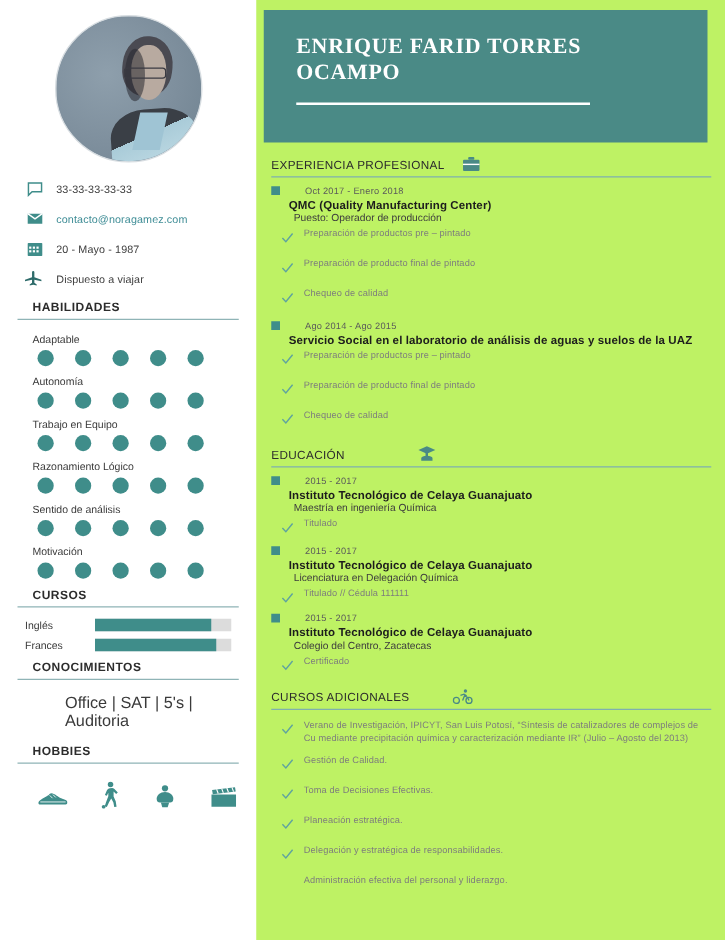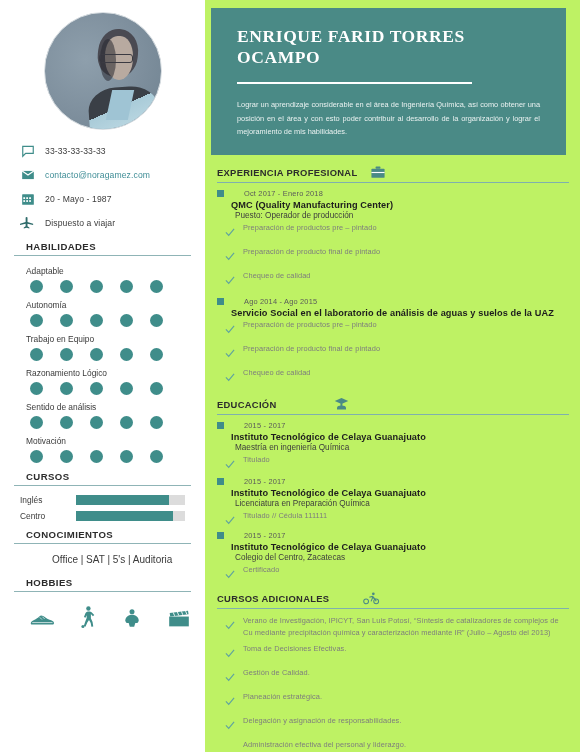--- a/index.html
+++ b/index.html
@@ -94,21 +94,21 @@
   .dots { display:flex; gap: 17px; margin: 0 0 7px 16px; }
   .dot { width: 13px; height: 13px; border-radius: 50%; background: #3f8d8a; }
 
   .lang-block { margin-top: 9px; }
   .lang-row { display:flex; align-items:flex-start; margin: 0 0 6px 6px; }
   .lang-label { font-size: 8.4px; color:#3a3a3a; width: 56px; }
   .bar { flex:1; height: 10px; background:#dcdcdc; margin-right: 6px; }
   .bar > i { display:block; height:100%; background:#3f8d8a; }
 
   .know-text {
-    font-size: 10px; color:#3a3a3a; margin: 10px 0 0 10px; padding-left: 28px;
+    font-size: 13px; color:#3a3a3a; margin: 10px 0 0 10px; padding-left: 28px;
   }
 
   .hobby-row { display:flex; gap: 26px; margin: 14px 0 0 16px; align-items:flex-end; }
 
   
   .main {
     width: 375px; height: 752px;
     background:#bef264;
     padding: 8px 10px 0 6px;
     position: relative;
@@ -135,21 +135,21 @@
   }
 
   .msec-head {
     display:flex; align-items:center;
     margin: 11px 0 0 6px;
     padding-bottom: 3px;
     border-bottom: 1.3px solid #7fb0ae;
     width: 352px;
   }
   .msec-head .t {
-    font-size: 9.4px; font-weight:bold; color:#2c2c2c; letter-spacing:.3px;text-align:right;
+    font-size: 9.4px; font-weight:normal; color:#2c2c2c; letter-spacing:.3px;text-align:right;
   }
   .msec-head .hicon { margin-left: 14px; display:flex; align-items:center; }
 
   .entry { margin: 6px 0 0 6px; }
   .date-row { display:flex; align-items:center; gap:20px; margin-bottom: 2px; }
   .sq { width: 7px; height: 7px; background:#3f8d8a; }
   .date-txt { font-size: 7.4px; color:#5a5a5a; letter-spacing:.2px; }
   .org {
     font-size: 9.2px; font-weight:bold; color:#1d1d1d;
     margin: 1px 0 1px 14px; letter-spacing:.1px;
@@ -309,21 +309,21 @@
     <div class="sec-head">CURSOS</div>
 
     <div class="lang-block">
       <div class="lang-row">
         <span class="lang-label">Inglés</span>
         <span class="bar">
             <i style="width:85%"></i>
           </span>
       </div>
       <div class="lang-row">
-        <span class="lang-label">Centro</span>
+        <span class="lang-label">Frances</span>
         <span class="bar">
             <i style="width:89%"></i>
           </span>
       </div>
     </div>
 
     <div class="sec-head">CONOCIMIENTOS</div>
     <div class="know-text">Office | SAT | 5's | Auditoria</div>
 
     <div class="sec-head" style="margin-top:12px">HOBBIES</div>
@@ -359,21 +359,20 @@
       </span>
     </div>
 
   </aside>
 
   <main class="main">
 
     <section class="banner">
       <h1>ENRIQUE FARID TORRES OCAMPO</h1>
       <div class="rule"></div>
-      <p>Lograr un aprendizaje considerable en el área de Ingeniería Química, así como obtener una posición en el área y con esto poder contribuir al desarrollo de la organización y lograr el mejoramiento de mis habilidades.</p>
     </section>
 
     <div class="msec-head">
       <span class="t">EXPERIENCIA PROFESIONAL</span>
       <span class="hicon">
         <svg width="14" height="13" viewBox="0 0 20 18" fill="#4a8a86">
           <rect x="6.5" y="0.6" width="7" height="3" rx="1"></rect>
           <rect x="0.6" y="3.6" width="18.8" height="13" rx="1.2"></rect>
           <rect x="0.6" y="8.2" width="18.8" height="1.6" fill="#ffffff"></rect>
         </svg>
@@ -458,21 +457,21 @@
         <span class="btxt">Titulado</span>
       </div>
     </div>
 
     <div class="entry" style="margin-top:4px">
       <div class="date-row">
         <span class="sq"></span>
         <span class="date-txt">2015 - 2017</span>
       </div>
       <div class="org">Instituto Tecnológico de Celaya Guanajuato</div>
-      <div class="role">Licenciatura en Preparación Química</div>
+      <div class="role">Licenciatura en Delegación Química</div>
       <div class="bullet tight">
         <span class="chk"><svg width="10" height="9" viewBox="0 0 12 11" fill="none" stroke="#5fa39f" stroke-width="1.4">
               <path d="M1 5.4L4.4 9 11 1"></path>
             </svg></span>
         <span class="btxt">Titulado // Cédula 111111</span>
       </div>
     </div>
 
     <div class="entry" style="margin-top:1px">
       <div class="date-row">
@@ -505,39 +504,39 @@
       <div class="bullet">
         <span class="chk"><svg width="10" height="9" viewBox="0 0 12 11" fill="none" stroke="#5fa39f" stroke-width="1.4">
               <path d="M1 5.4L4.4 9 11 1"></path>
             </svg></span>
         <span class="btxt wide">Verano de Investigación, IPICYT, San Luis Potosí, “Síntesis de catalizadores de complejos de Cu mediante precipitación química y caracterización mediante IR”  (Julio – Agosto del 2013)</span>
       </div>
       <div class="bullet">
         <span class="chk"><svg width="10" height="9" viewBox="0 0 12 11" fill="none" stroke="#5fa39f" stroke-width="1.4">
               <path d="M1 5.4L4.4 9 11 1"></path>
             </svg></span>
+        <span class="btxt">Gestión de Calidad.</span>
+      </div>
+      <div class="bullet">
+        <span class="chk"><svg width="10" height="9" viewBox="0 0 12 11" fill="none" stroke="#5fa39f" stroke-width="1.4">
+              <path d="M1 5.4L4.4 9 11 1"></path>
+            </svg></span>
         <span class="btxt">Toma de Decisiones Efectivas.</span>
       </div>
       <div class="bullet">
         <span class="chk"><svg width="10" height="9" viewBox="0 0 12 11" fill="none" stroke="#5fa39f" stroke-width="1.4">
               <path d="M1 5.4L4.4 9 11 1"></path>
             </svg></span>
-        <span class="btxt">Gestión de Calidad.</span>
-      </div>
-      <div class="bullet">
-        <span class="chk"><svg width="10" height="9" viewBox="0 0 12 11" fill="none" stroke="#5fa39f" stroke-width="1.4">
-              <path d="M1 5.4L4.4 9 11 1"></path>
-            </svg></span>
         <span class="btxt">Planeación estratégica.</span>
       </div>
       <div class="bullet">
         <span class="chk"><svg width="10" height="9" viewBox="0 0 12 11" fill="none" stroke="#5fa39f" stroke-width="1.4">
               <path d="M1 5.4L4.4 9 11 1"></path>
             </svg></span>
-        <span class="btxt">Delegación y asignación de responsabilidades.</span>
+        <span class="btxt">Delegación y estratégica de responsabilidades.</span>
       </div>
       <div class="bullet">
         <span class="chk"></span>
         <span class="btxt">Administración efectiva del personal y liderazgo.</span>
       </div>
     </div>
 
   </main>
 </div>
 

